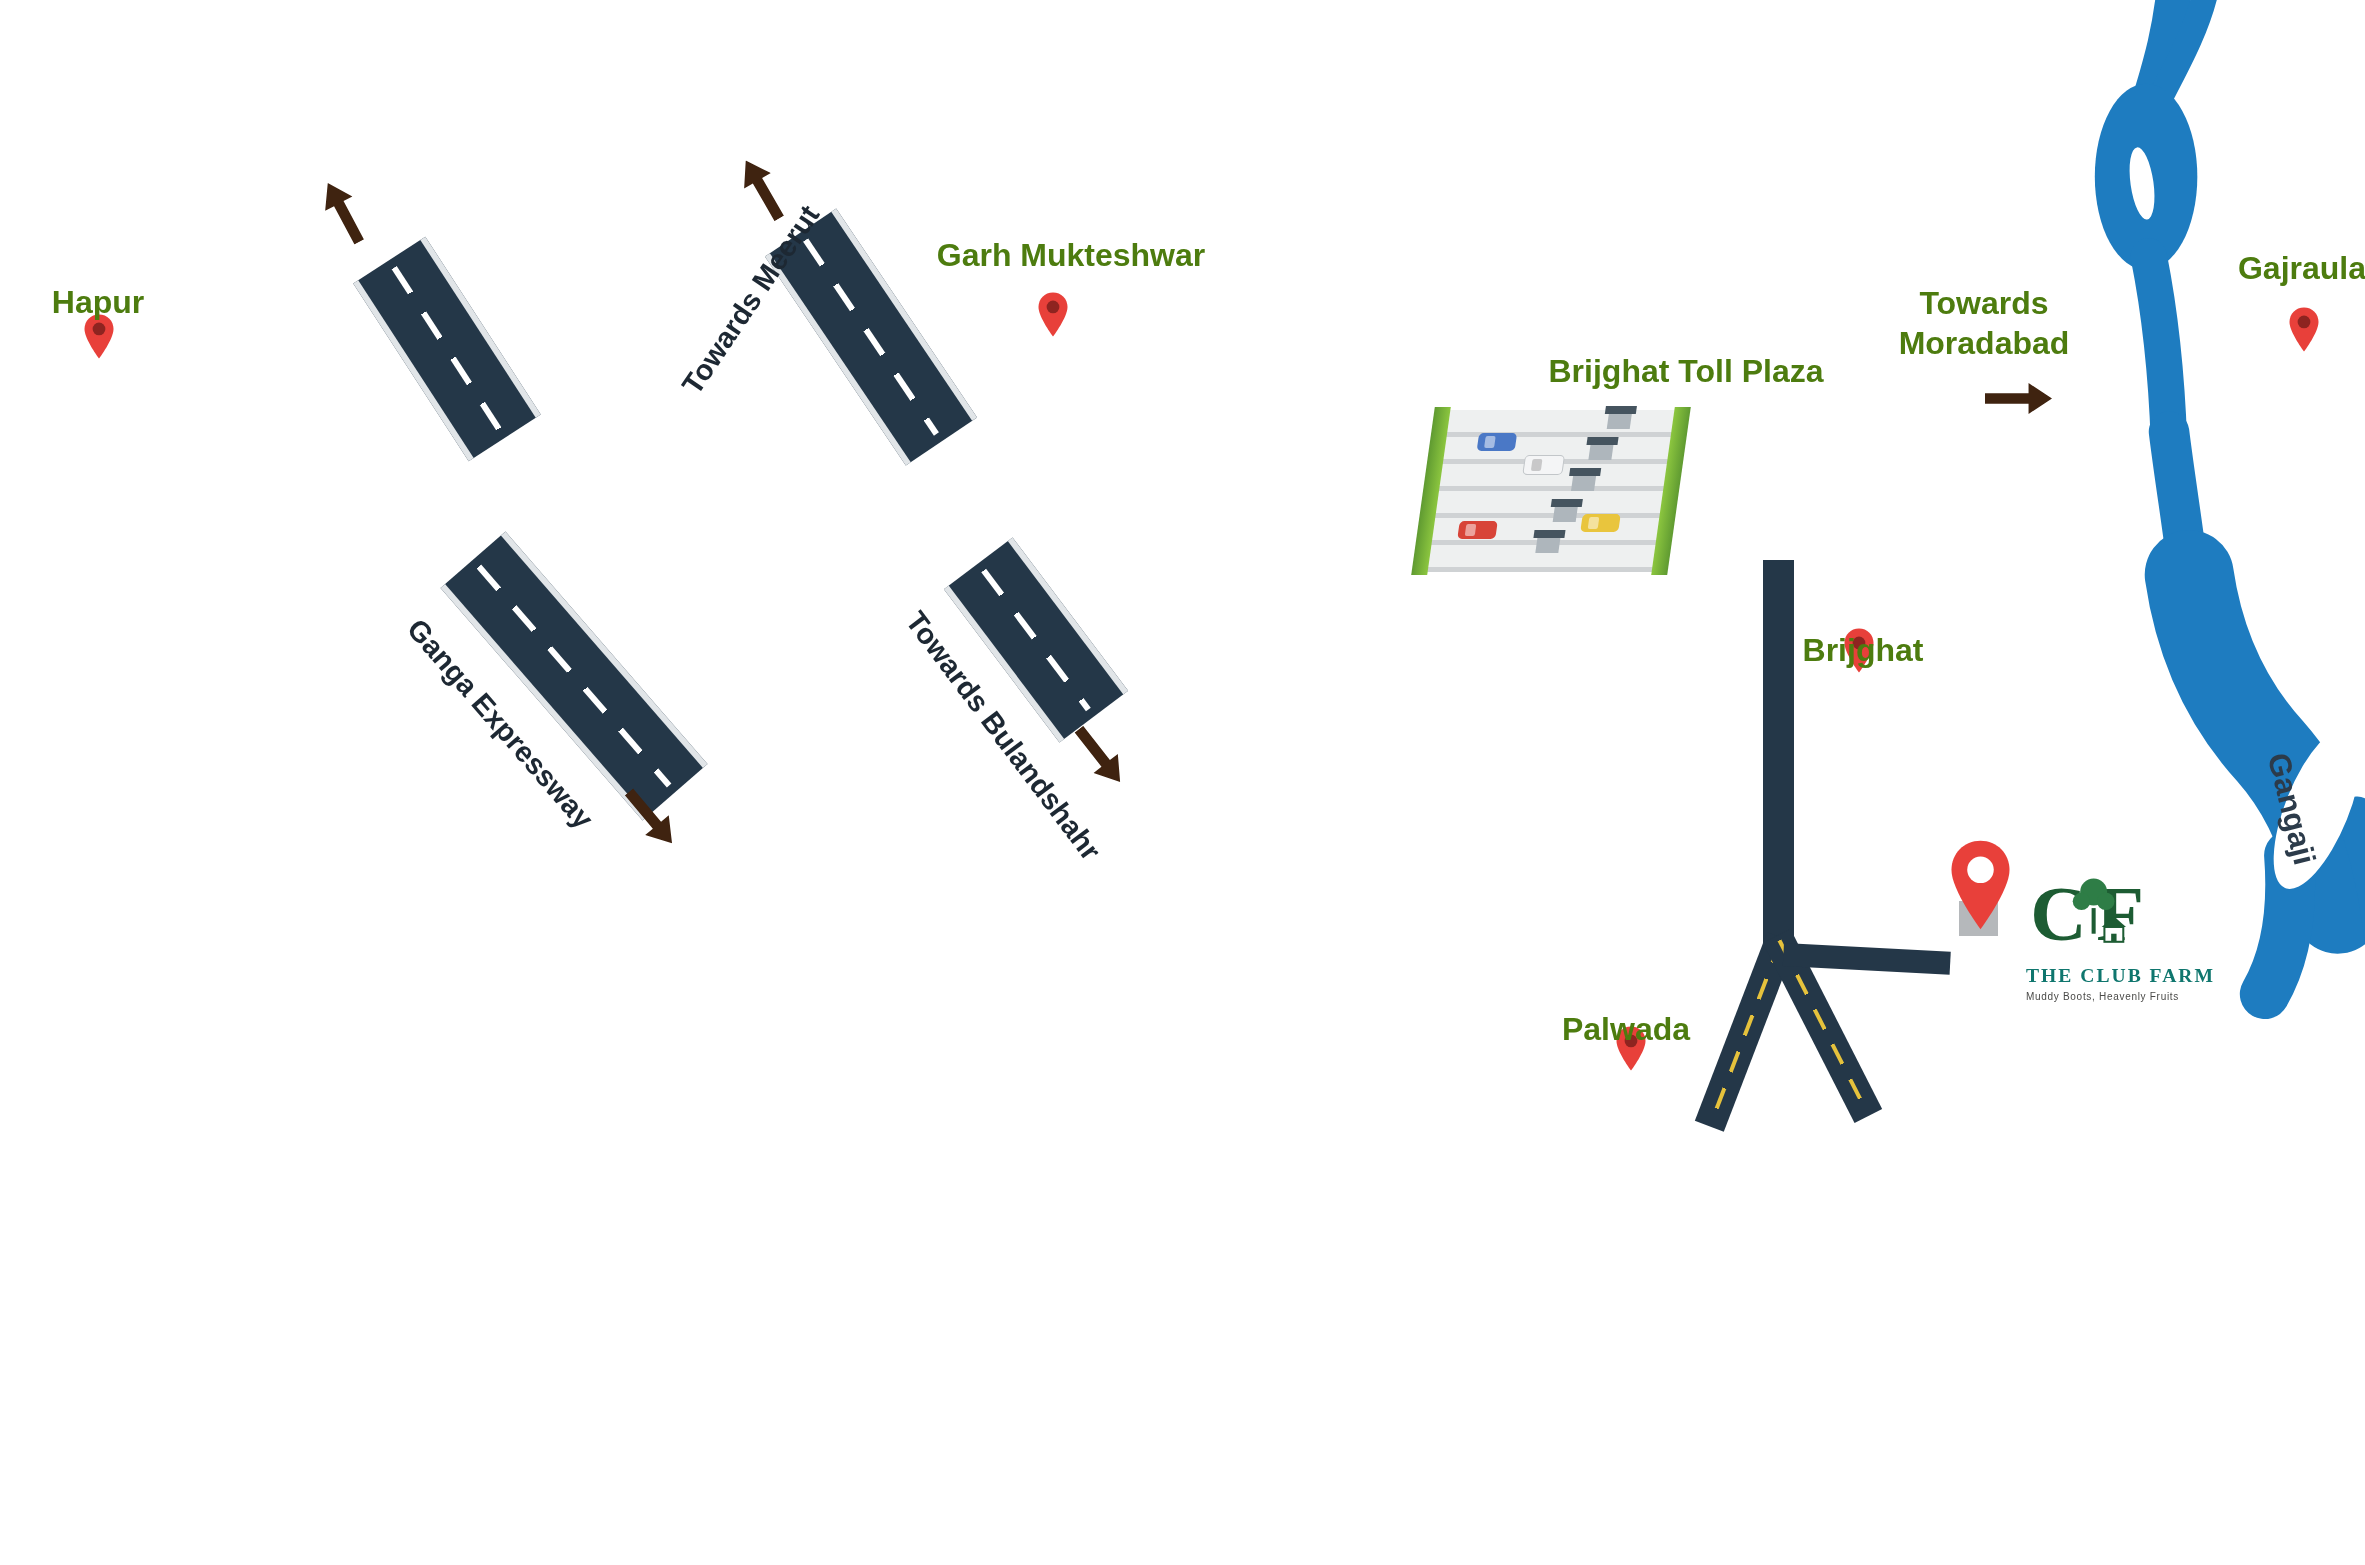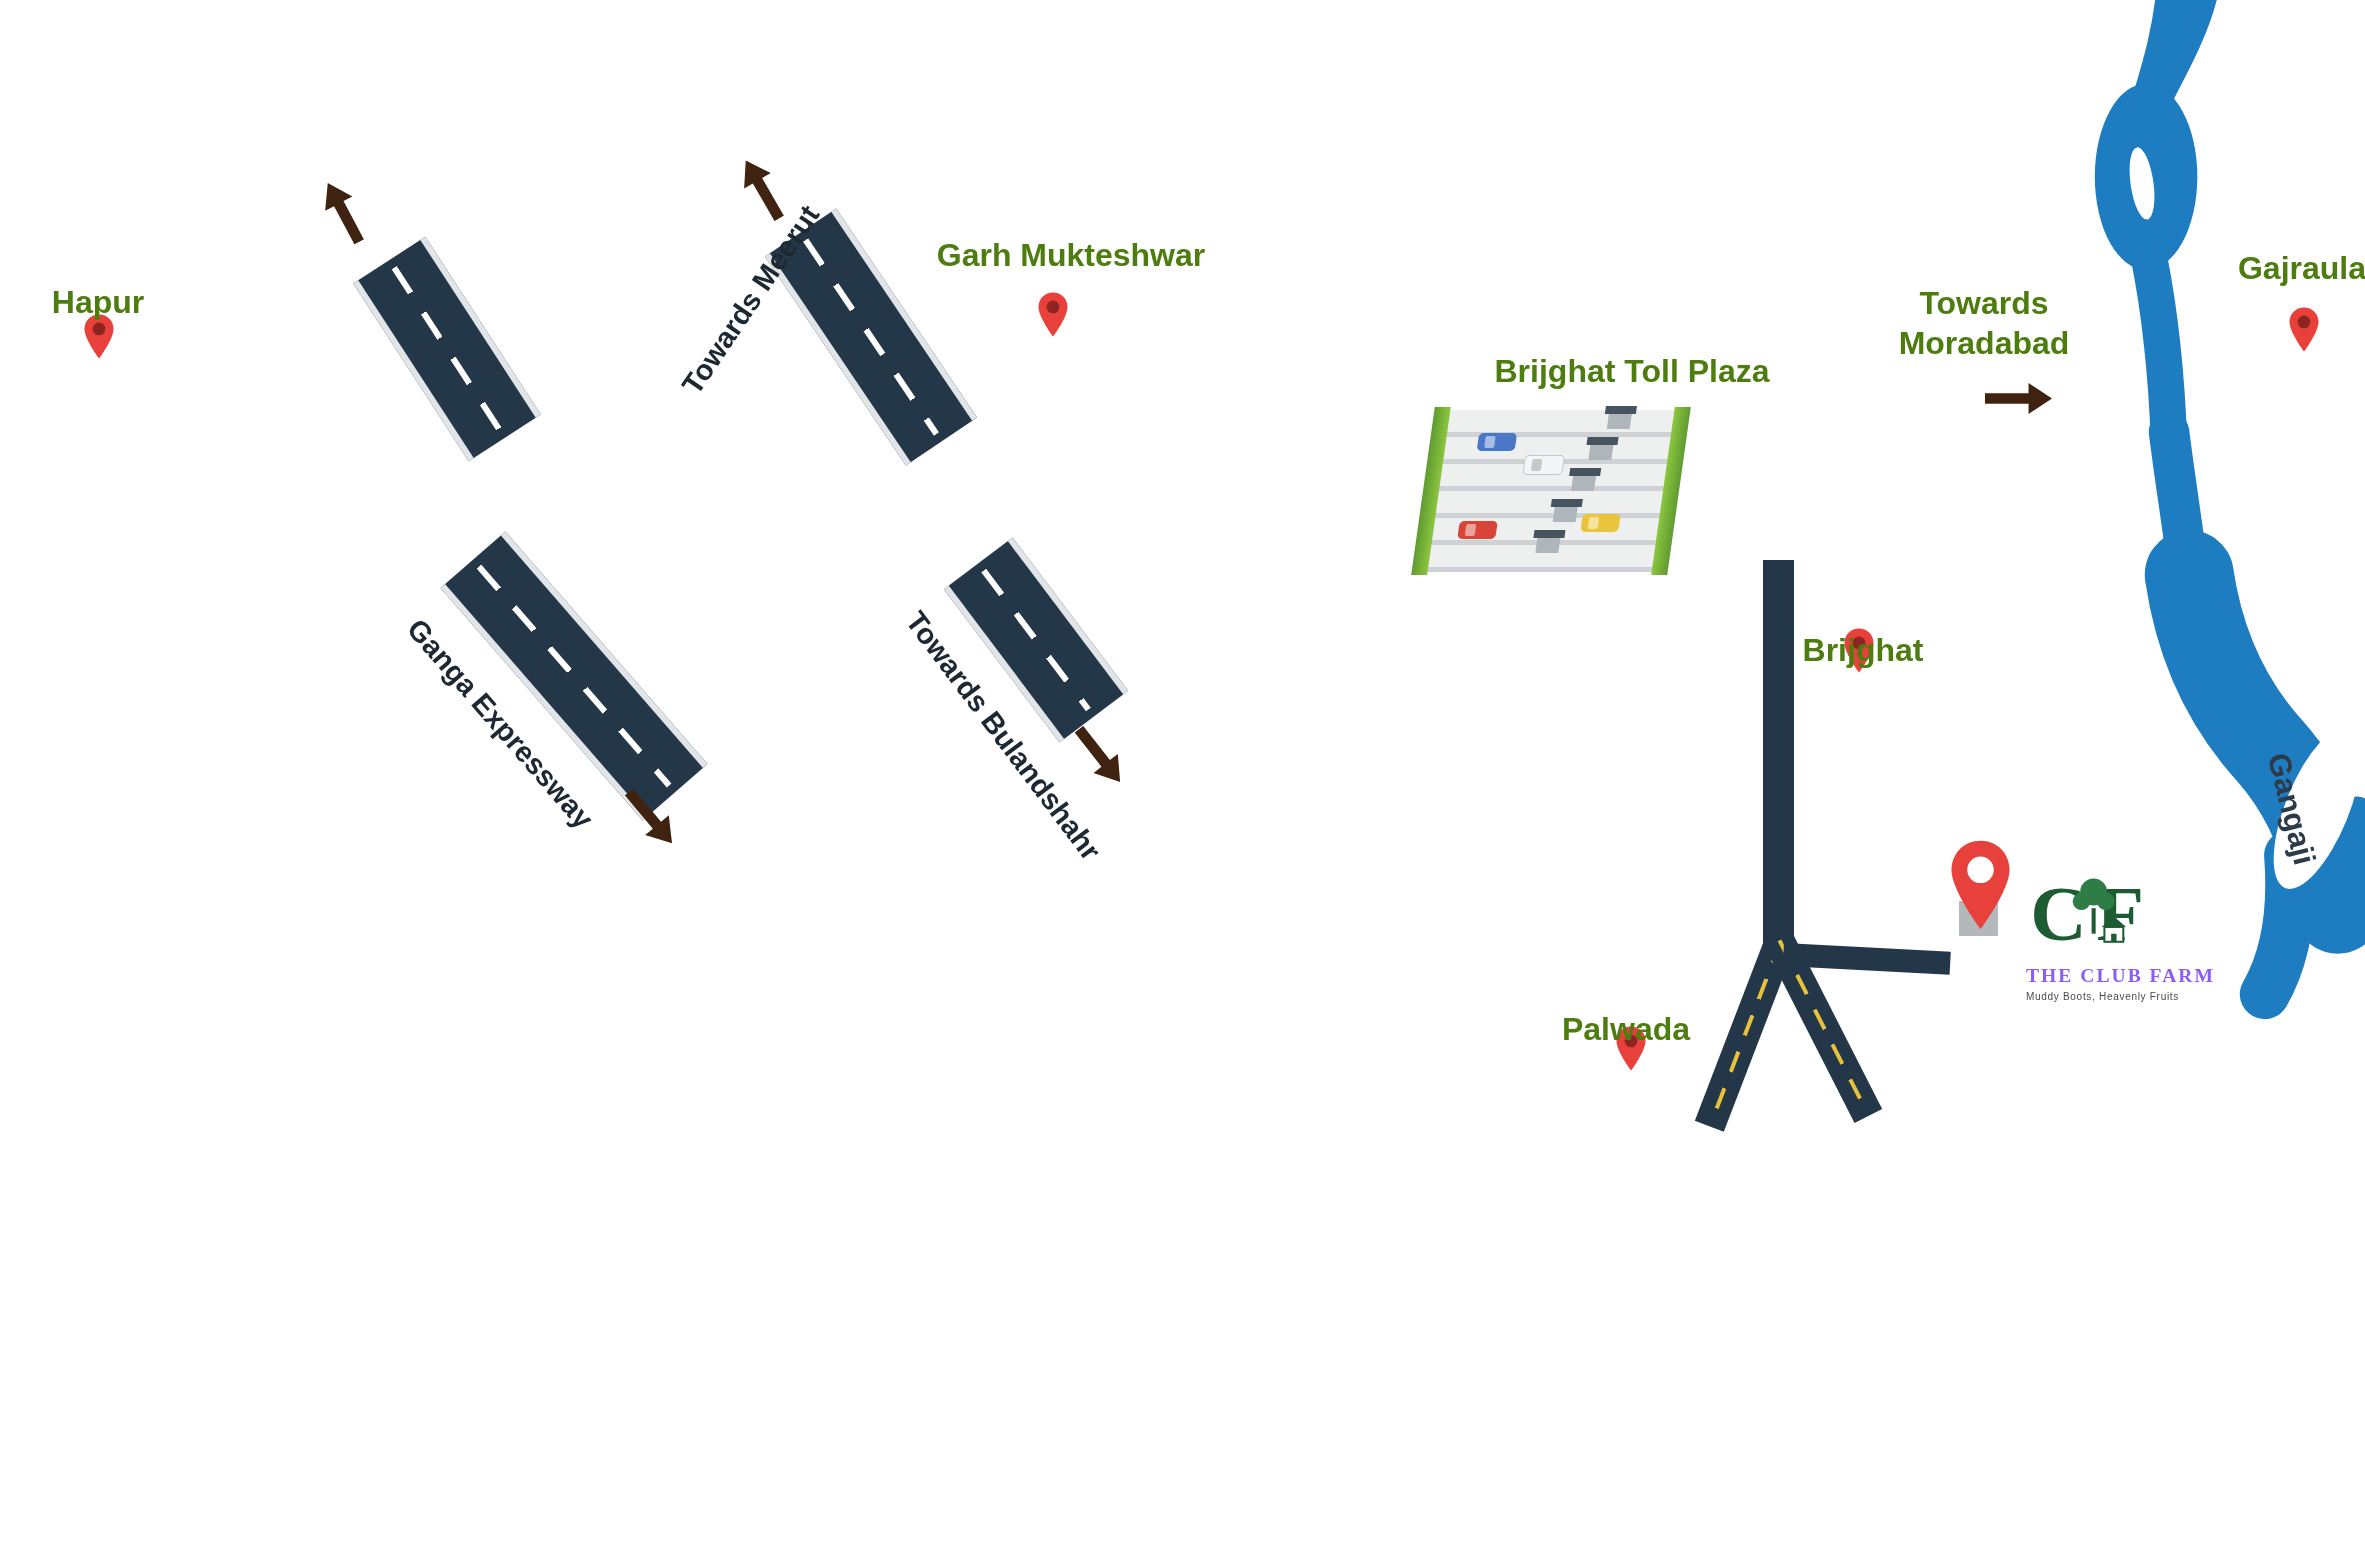--- a/index.html
+++ b/index.html
@@ -62,21 +62,21 @@
   }
   .rot-label{
     position:absolute;z-index:5;font-size:29px;font-weight:600;white-space:nowrap;color:#1d2833;
   }
   .two-line{text-align:center;line-height:40px;}
   #farm-square{position:absolute;left:1959px;top:901px;width:39px;height:35px;background:#b5b8bb;z-index:4;}
   
   #logo{position:absolute;left:2026px;top:869px;width:142px;z-index:5;text-align:center;}
   #logo .logo-name{
     font-family:"Liberation Serif", serif;font-size:19.6px;font-weight:700;letter-spacing:2px;
-    color:#8b5cf6;margin-top:2.7px;white-space:nowrap;
+    color:#0f766e;margin-top:2.7px;white-space:nowrap;
   }
   #logo .logo-tagline{
     font-size:10px;color:#4a4a48;margin-top:4px;letter-spacing:0.7px;white-space:nowrap;
   }
 </style>
 </head>
 <body>
 
 <div class="canvas">
 
@@ -198,21 +198,21 @@
   <svg class="arrow" style="left:1084px;top:722px;transform:rotate(142deg);" width="31" height="67" viewBox="0 0 46 100">
     <polygon points="23,0 46,35 31,35 31,100 15,100 15,35 0,35" fill="#3f2310"></polygon>
   </svg>
   <svg class="arrow" style="left:2003px;top:365px;transform:rotate(90deg);" width="31" height="67" viewBox="0 0 46 100">
     <polygon points="23,0 46,35 31,35 31,100 15,100 15,35 0,35" fill="#3f2310"></polygon>
   </svg>
 
   <div class="place-label" style="left:98px;top:284px;">Hapur</div>
   <div class="place-label" style="left:1071px;top:237px;">Garh Mukteshwar</div>
   <div class="place-label" style="left:2302px;top:250px;">Gajraula</div>
-  <div class="place-label" style="left:1632px;top:353px;">Brijghat Toll Plaza</div>
+  <div class="place-label" style="left:1686px;top:353px;">Brijghat Toll Plaza</div>
   <div class="place-label" style="left:1863px;top:584px;margin-top:48px;">Brijghat</div>
   <div class="place-label" style="left:1626px;top:1011px;">Palwada</div>
   <div class="place-label two-line" style="left:1984px;top:283px;">
     <div>Towards</div>
     <div>Moradabad</div>
   </div>
 
   <div class="rot-label" style="left:500px;top:724px;transform:translate(-50%,-50%) rotate(49deg);">Ganga Expressway</div>
   <div class="rot-label" style="left:751px;top:300px;transform:translate(-50%,-50%) rotate(-56deg);">Towards Meerut</div>
   <div class="rot-label" style="left:1003px;top:736px;transform:translate(-50%,-50%) rotate(53deg);">Towards Bulandshahr</div>

